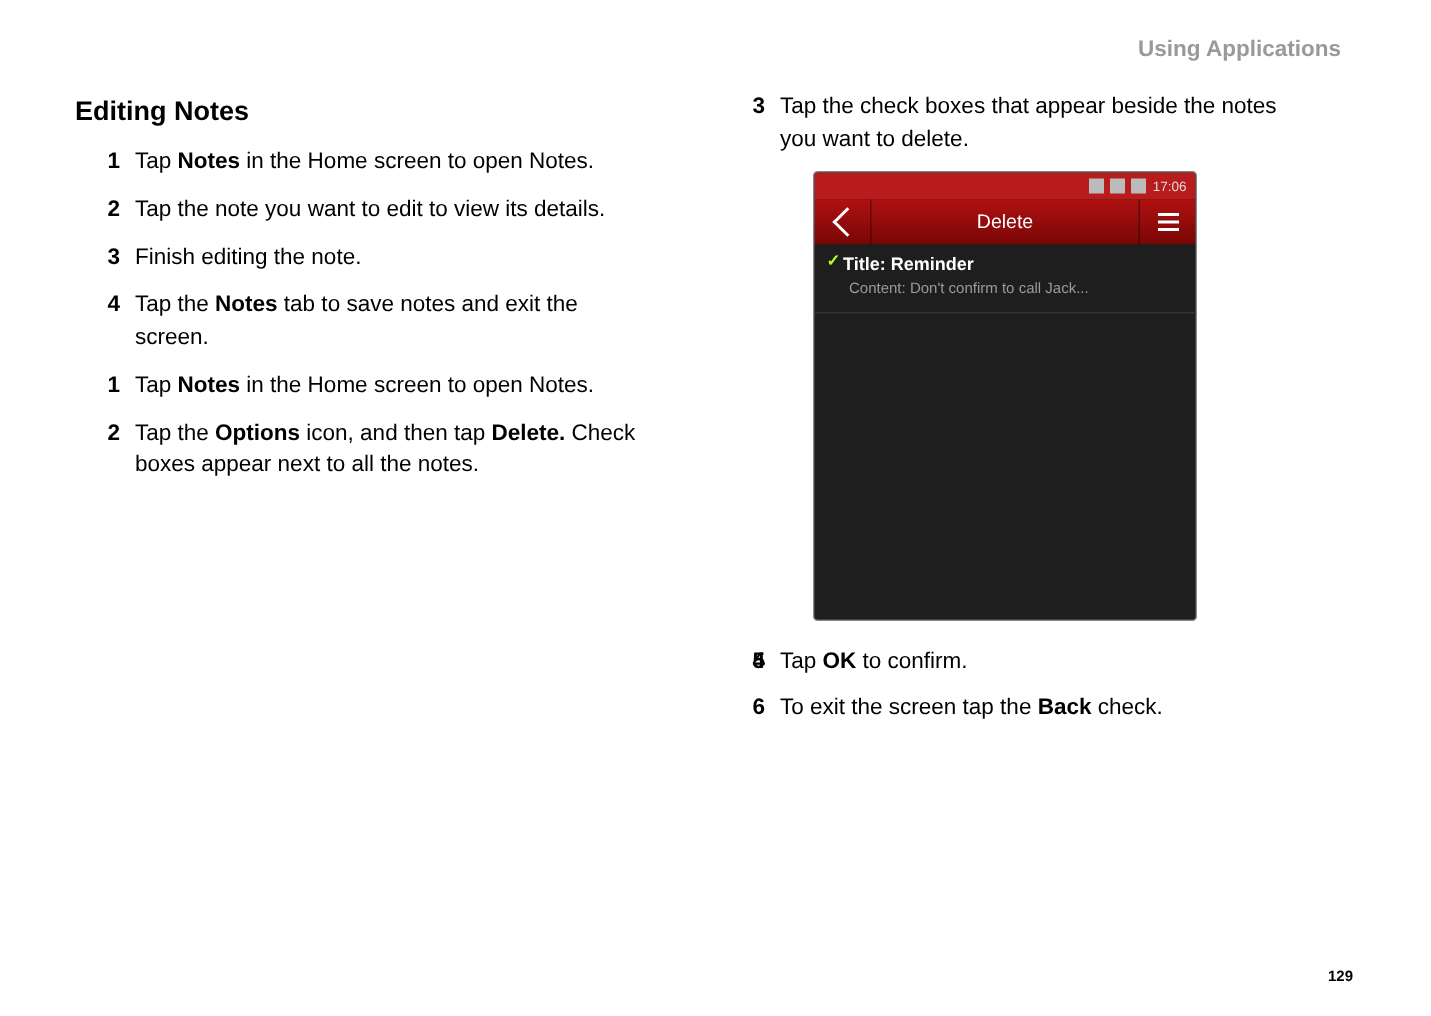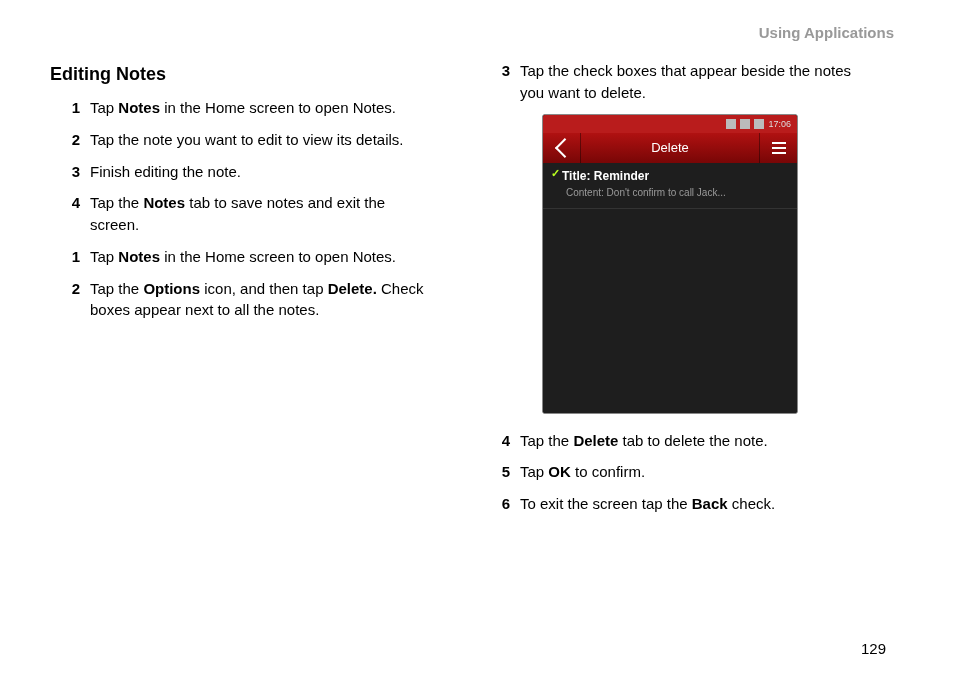--- a/index.html
+++ b/index.html
@@ -17,23 +17,23 @@
       position: absolute;
       top: 24px;
       right: 60px;
       font-weight: bold;
       color: #999;
       font-size: 15px;
     }
     .page-number {
       position: absolute;
       bottom: 20px;
-      right: 68px;
-      font-weight: normal;
-      font-size: 15px;
+      right: 52px;
+      font-weight: bold;
+      font-size: 10px;
     }
     .columns {
       display: flex;
       gap: 50px;
       margin-top: 40px;
     }
     .col {
       width: 380px;
     }
     .section-heading {
@@ -196,20 +196,20 @@
           <div class="note-title-row">
             <div class="check"></div>
             <span class="note-title"><span>Title:</span> <span>Reminder</span></span>
           </div>
           <div class="note-sub"><span>Content:</span> <span>Don't confirm to call Jack...</span></div>
         </div>
       </div>
     </div>
 
     <ol>
-      <li><span class="num">4</span><span><span>Tap the </span><span class="bold">Delete</span><span> tab to delete the note.</span></span></li>
+      <li><span class="num">4</span></li>
       <li><span class="num">5</span><span><span>Tap </span><span class="bold">OK</span><span> to confirm.</span></span></li>
       <li><span class="num">6</span><span><span>To exit the screen tap the </span><span class="bold">Back</span><span> check.</span></span></li>
     </ol>
   </div>
 </div>
 
 <div class="page-number">129</div>
 
 </body></html>

